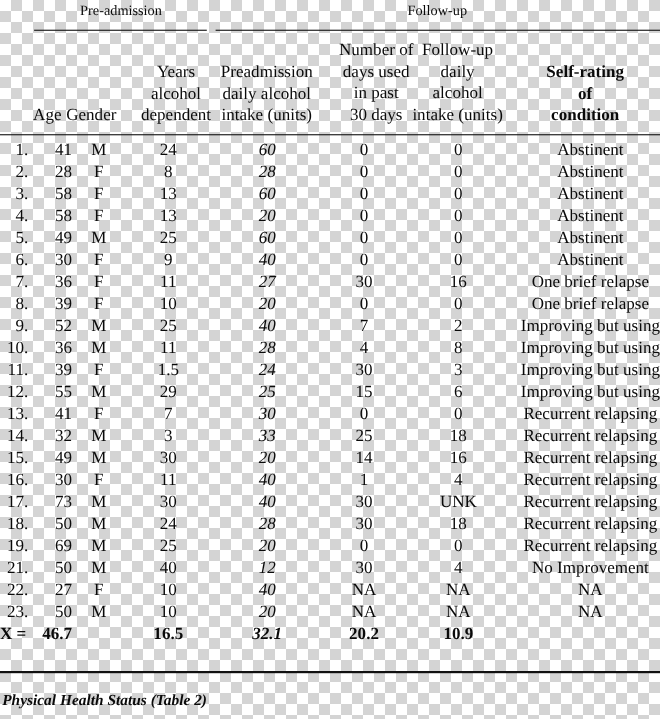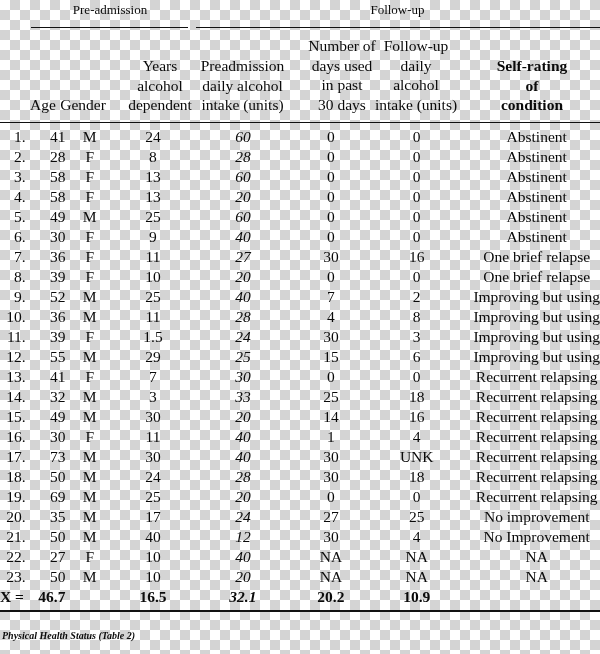--- a/index.html
+++ b/index.html
@@ -108,21 +108,21 @@
     width: 600px;
     height: 0;
     border-top: 2.2px solid #111;
   }
 
   
   #caption {
     position: absolute;
     left: 2px;
     top: 630px;
-    font-size: 10px;
+    font-size: 14px;
     font-weight: bold;
     font-style: italic;
     white-space: nowrap;
   }
 </style>
 </head>
 <body>
 
 <div id="page">
 
@@ -357,30 +357,20 @@
         </tr>
         <tr>
           <td class="c-num">19.</td>
           <td class="c-age">69</td>
           <td class="c-gen">M</td>
           <td class="c-yrs">25</td>
           <td class="c-pre">20</td>
           <td class="c-days">0</td>
           <td class="c-fup">0</td>
           <td class="c-self">Recurrent relapsing</td>
-        </tr>
-        <tr>
-          <td class="c-num">20.</td>
-          <td class="c-age">35</td>
-          <td class="c-gen">M</td>
-          <td class="c-yrs">17</td>
-          <td class="c-pre">24</td>
-          <td class="c-days">27</td>
-          <td class="c-fup">25</td>
-          <td class="c-self">No improvement</td>
         </tr>
         <tr>
           <td class="c-num">21.</td>
           <td class="c-age">50</td>
           <td class="c-gen">M</td>
           <td class="c-yrs">40</td>
           <td class="c-pre">12</td>
           <td class="c-days">30</td>
           <td class="c-fup">4</td>
           <td class="c-self">No Improvement</td>

